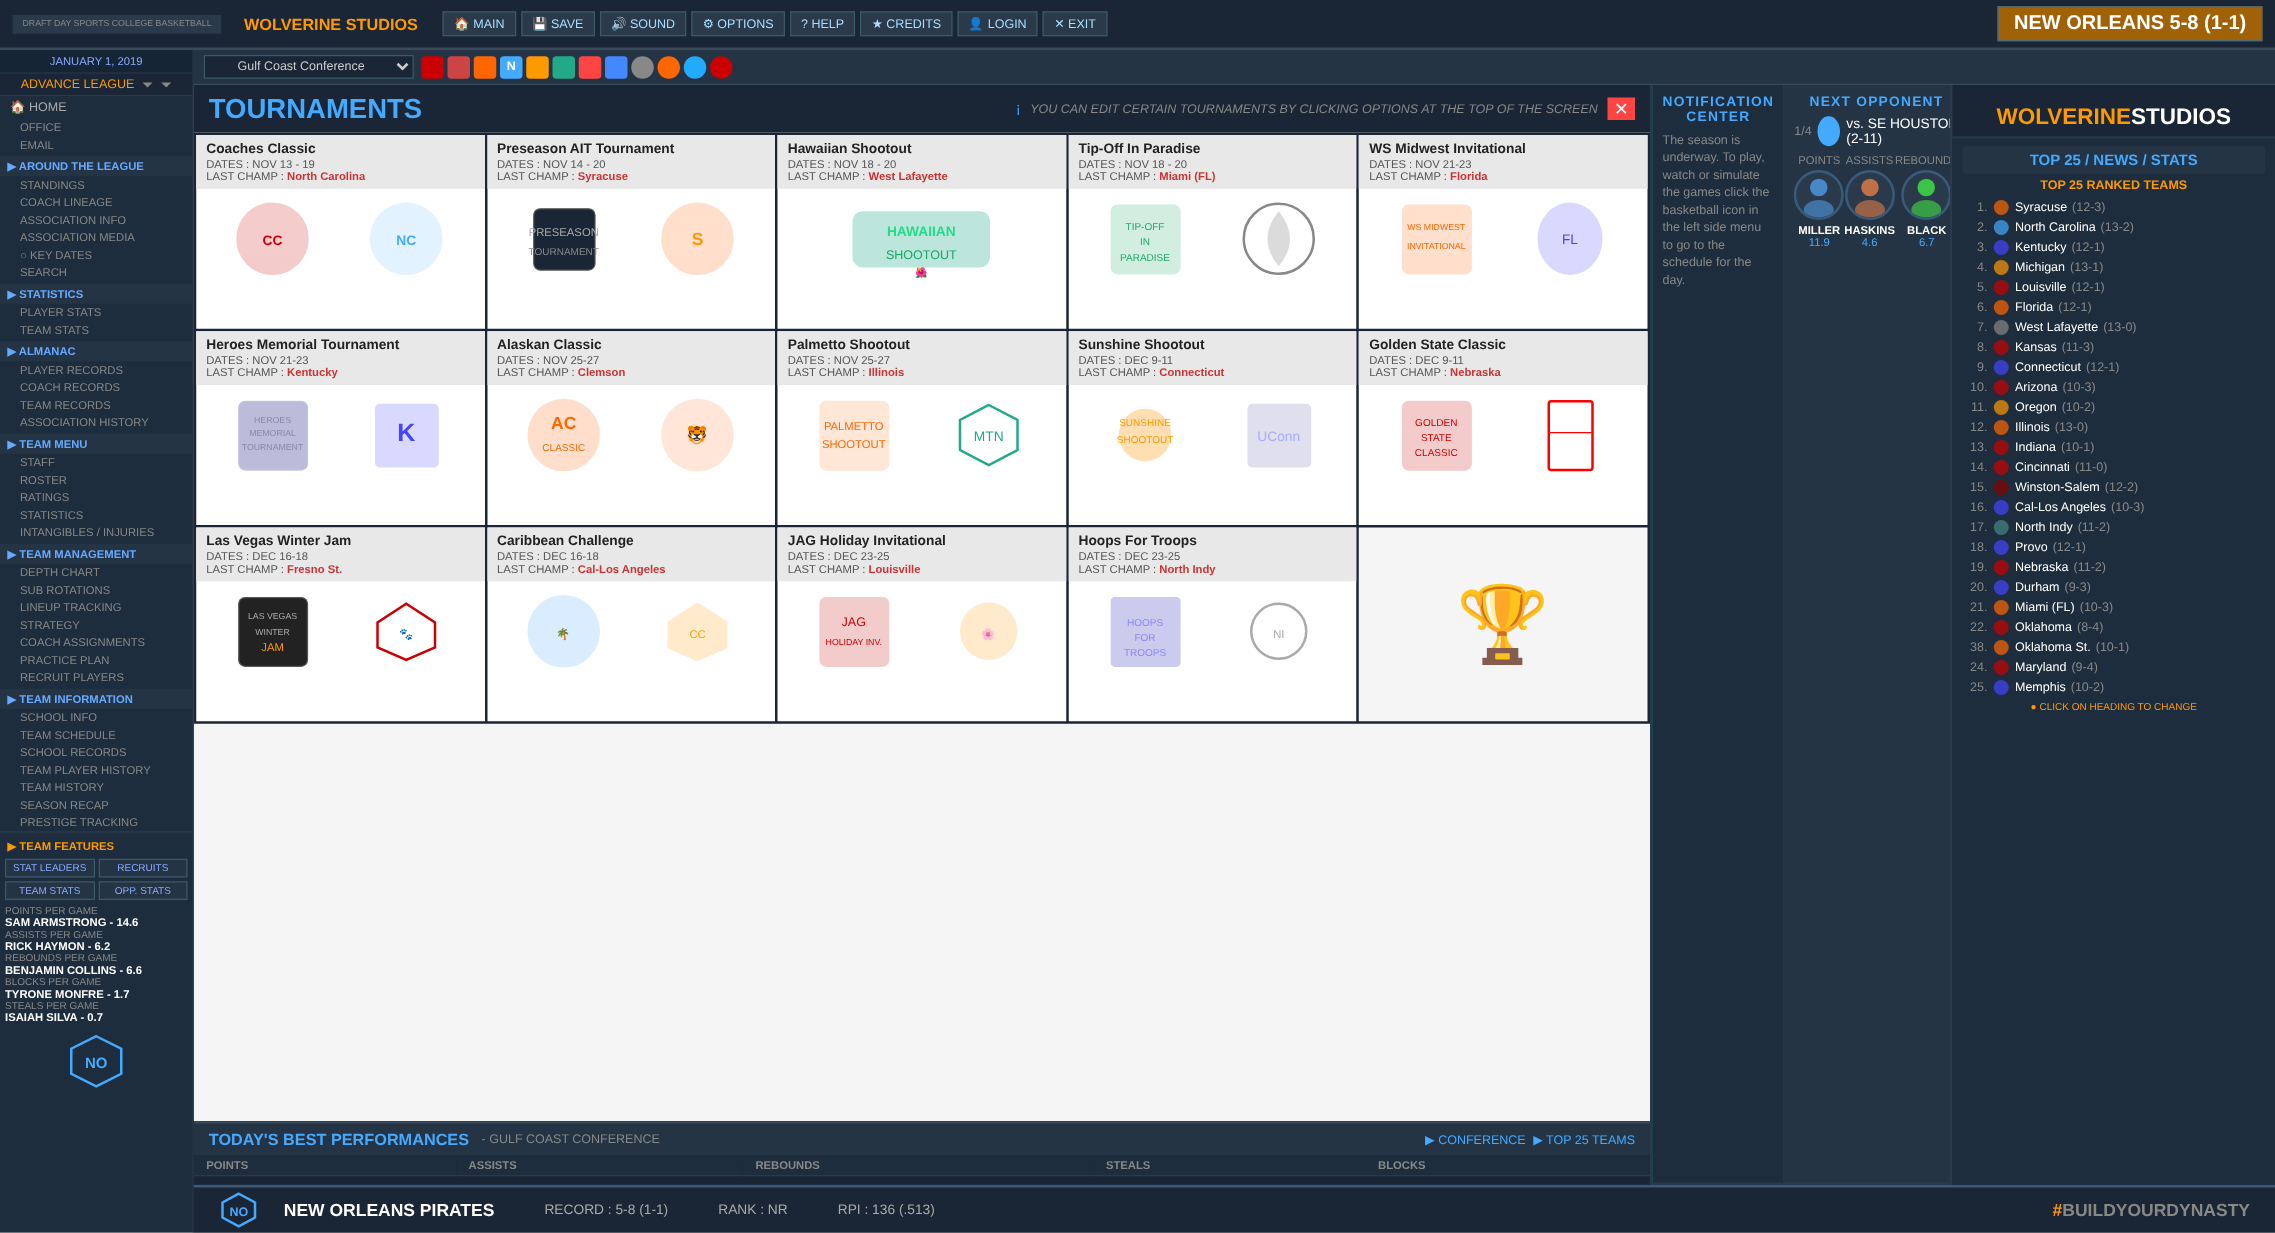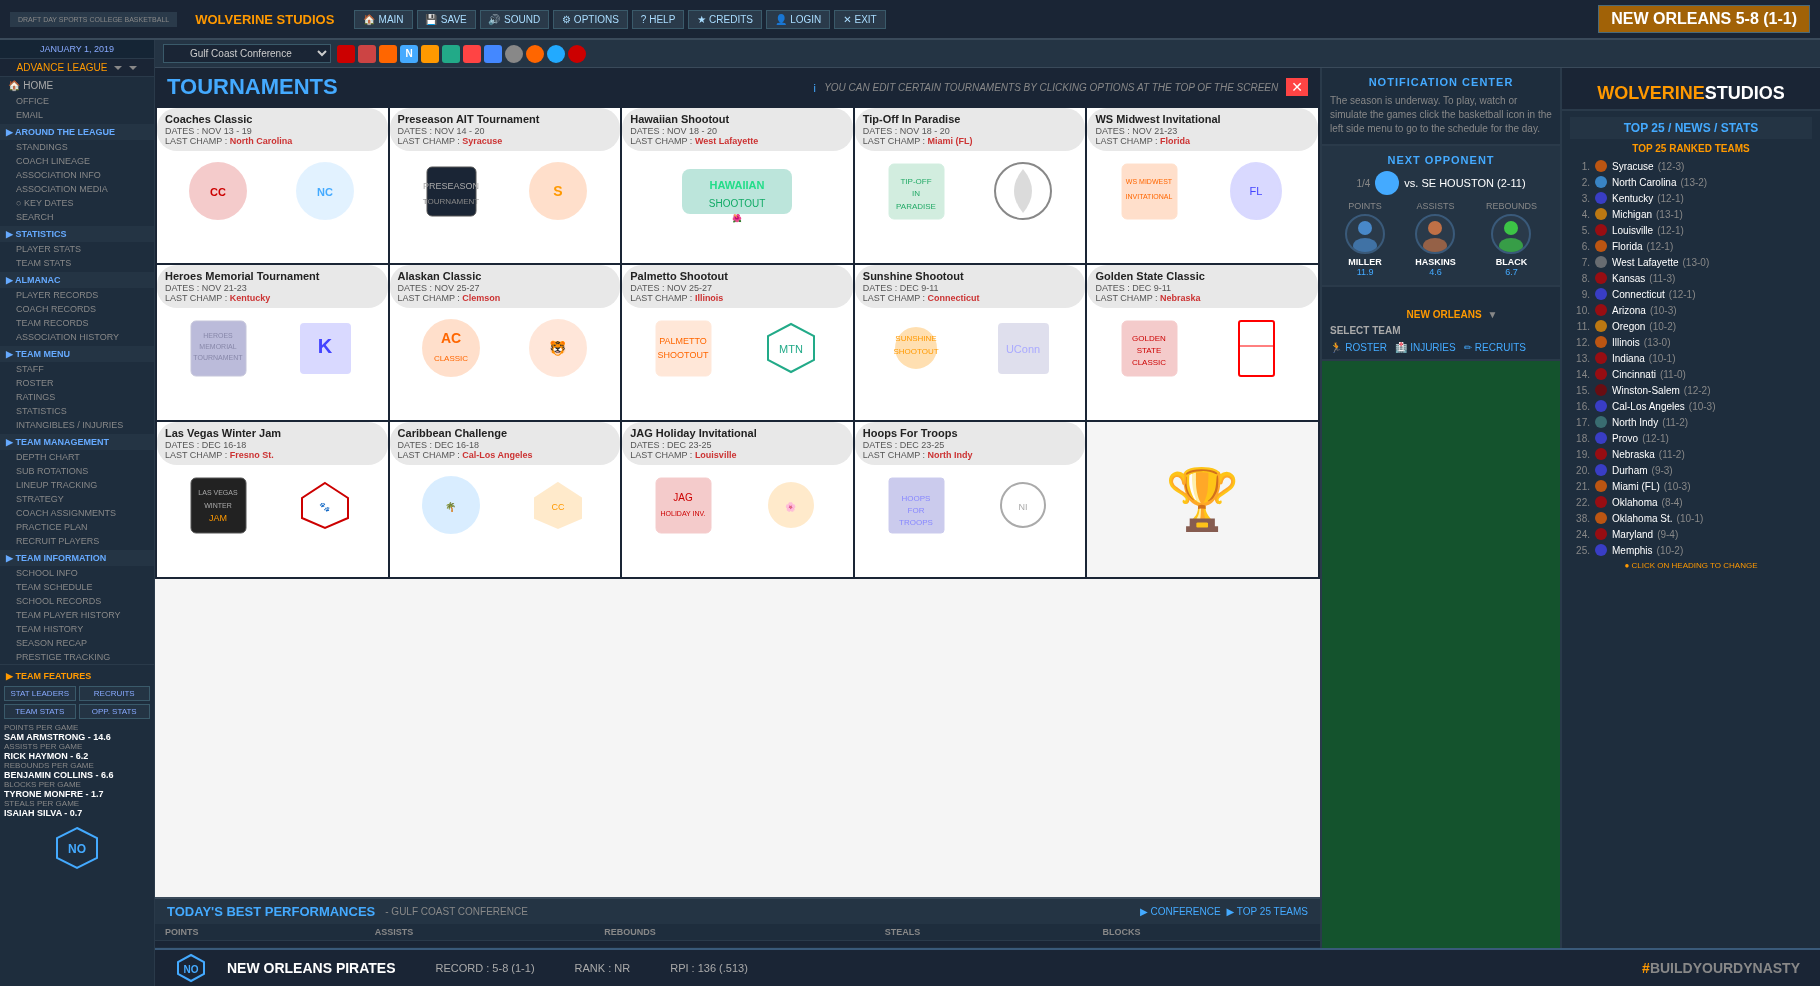--- a/index.html
+++ b/index.html
@@ -59,40 +59,40 @@
 
     
     .tournaments-section { background: #f5f5f5; flex: 1; overflow: hidden; }
     .tournaments-header { background: #1a2535; padding: 6px 12px; display: flex; align-items: center; justify-content: space-between; }
     .tournaments-title { color: #4af; font-size: 22px; font-weight: bold; }
     .tournaments-info { color: #888; font-size: 10px; font-style: italic; }
     .tournaments-close { color: #f44; cursor: pointer; font-size: 14px; background: #f44; color: #fff; padding: 1px 5px; }
 
     .tournaments-grid { display: grid; grid-template-columns: repeat(5, 1fr); background: #1a2535; gap: 2px; padding: 2px; }
     .tournament-card { background: #fff; min-height: 155px; position: relative; cursor: pointer; }
-    .tournament-card-header { background: #e8e8e8; padding: 5px 8px; border-radius: 20px; }
+    .tournament-card-header { background: #e8e8e8; padding: 5px 8px; }
     .tc-name { font-size: 11px; font-weight: bold; color: #222; }
     .tc-dates { font-size: 9px; color: #555; margin-top: 1px; }
     .tc-champ { font-size: 9px; color: #555; }
     .tc-champ span { color: #c33; font-weight: bold; }
     .tc-logos { display: flex; align-items: center; justify-content: space-around; padding: 8px; min-height: 80px; }
 
     
     .best-perf { background: #1a2535; border-top: 2px solid #3a4a5a; }
     .bp-header { background: #243444; padding: 5px 12px; display: flex; align-items: center; gap: 10px; }
     .bp-title { color: #4af; font-size: 13px; font-weight: bold; }
     .bp-subtitle { color: #888; font-size: 10px; }
     .bp-tabs { margin-left: auto; display: flex; gap: 6px; }
     .bp-tab { color: #4af; font-size: 10px; cursor: pointer; }
     .bp-table { width: 100%; border-collapse: collapse; }
     .bp-table th { color: #888; font-size: 9px; padding: 3px 10px; text-align: left; background: #1e2d3d; border-bottom: 1px solid #2a3a4a; }
     .bp-table td { padding: 3px 10px; color: #ccc; font-size: 10px; border-bottom: 1px solid #1e2d3d; }
 
     
-    .right-panel { width: 240px; background: #14532d; border-left: 2px solid #2a3a4a; display: flex; flex-direction: column; }
+    .right-panel { width: 240px; background: #0f766e; border-left: 2px solid #2a3a4a; display: flex; flex-direction: row; }
 
     
     .notif-center { background: #1e2d3d; padding: 8px; border-bottom: 2px solid #2a3a4a; }
     .notif-title { color: #4af; font-size: 11px; font-weight: bold; text-align: center; margin-bottom: 6px; letter-spacing: 1px; }
     .notif-text { color: #888; font-size: 10px; line-height: 1.4; }
 
     
     .next-opp { background: #243444; padding: 8px; border-bottom: 2px solid #2a3a4a; }
     .next-opp-title { color: #4af; font-size: 11px; font-weight: bold; text-align: center; letter-spacing: 1px; margin-bottom: 5px; }
     .next-opp-matchup { display: flex; align-items: center; justify-content: center; gap: 5px; color: #fff; font-size: 11px; margin-bottom: 6px; }

